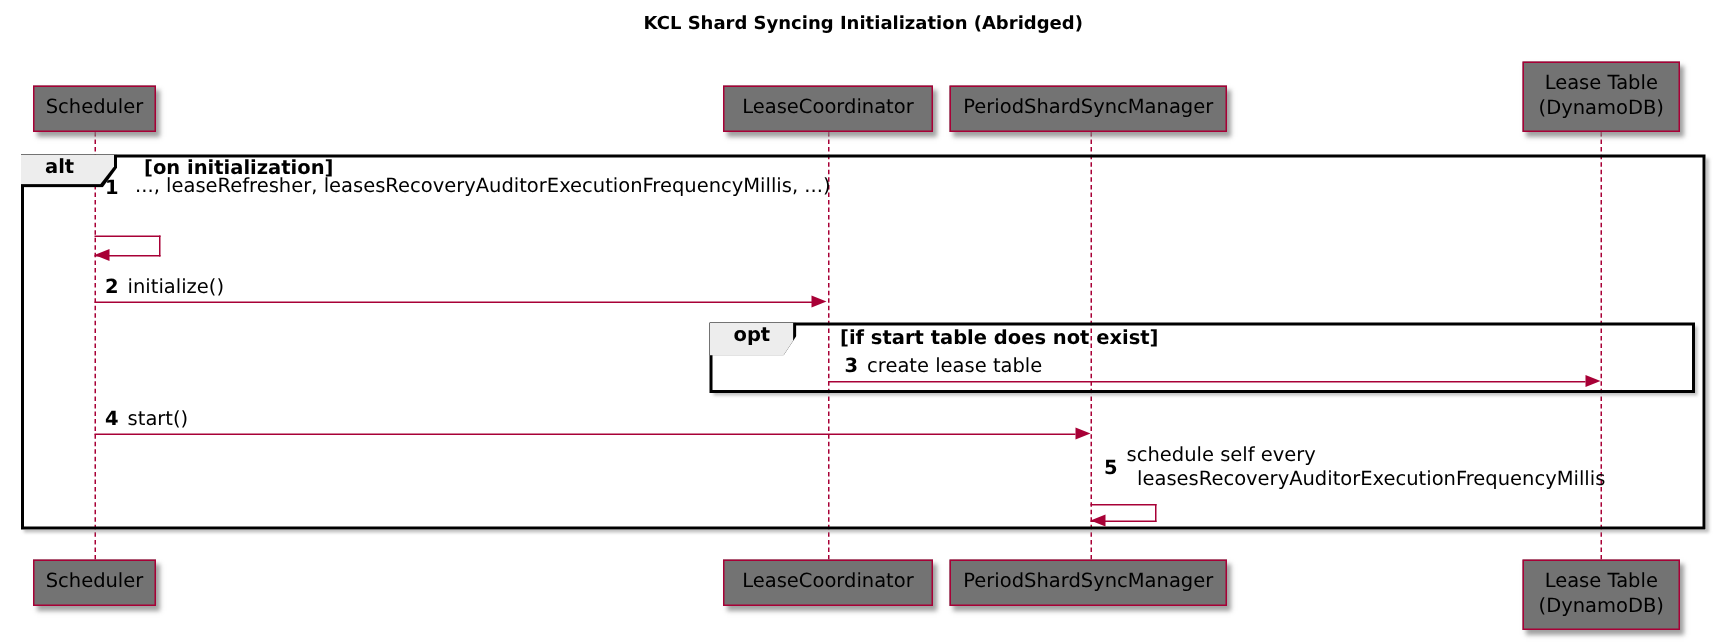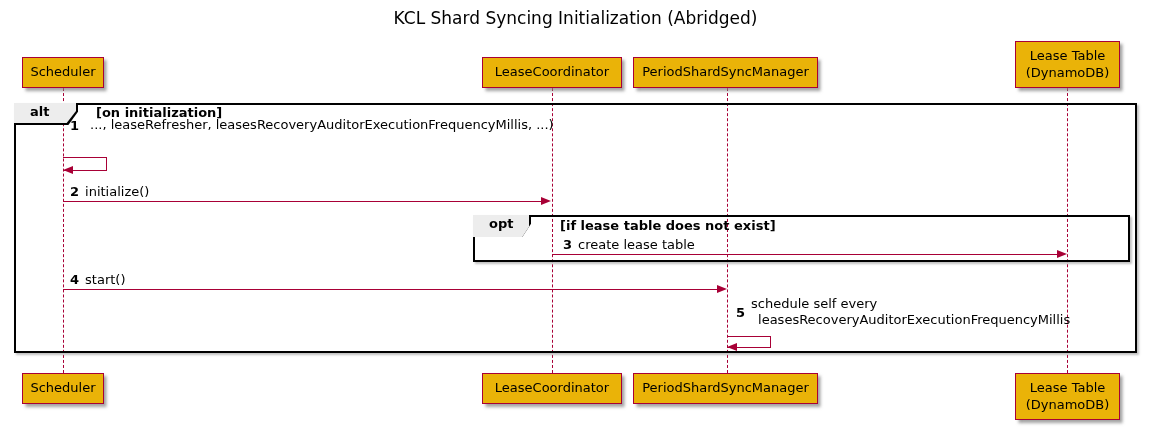--- a/index.html
+++ b/index.html
@@ -3,25 +3,25 @@
 <meta charset="utf-8">
 <style>
   html,body { margin:0; padding:0; background:#ffffff; }
   .canvas {
     position:relative; width:1151px; height:429px; background:#ffffff;
     font-family:"DejaVu Sans","Liberation Sans",sans-serif; color:#000;
     overflow:hidden;
   }
   .title {
     position:absolute; top:8px; left:0; width:100%; text-align:center;
-    font-size:17px; font-weight:normal;
+    font-size:12px; font-weight:bold;
   }
   .pbox {
     position:absolute; box-sizing:border-box;
-    background:#eab308; border:1.6px solid #A80036;
+    background:#737373; border:1.6px solid #A80036;
     box-shadow:2.5px 3px 3px rgba(130,130,130,0.75);
     display:flex; align-items:center; justify-content:center;
     text-align:center; font-size:13px; line-height:1.3; padding:2px 4px;
     white-space:normal;
   }
   .lifeline {
     position:absolute; width:0; top:88px; height:285px;
     border-left:1px dashed #A80036;
   }
   .frame {
@@ -101,21 +101,21 @@
     <span class="num">2</span>
     <span>initialize()</span>
   </div>
   <div class="mline" style="left:63px;top:201px;width:479px;"></div>
   <div class="ah-r" style="left:541px;top:197px;"></div>
 
   <div class="frame" style="left:473px;top:215px;width:657px;height:47px;"></div>
   <div class="pent-outer" style="left:473px;top:215px;width:58px;height:22px;">
     <div class="pent-inner" style="width:56px;height:36px;">opt</div>
   </div>
-  <div class="guard" style="left:560px;top:218px;">[if lease table does not exist]</div>
+  <div class="guard" style="left:560px;top:218px;">[if start table does not exist]</div>
 
   <div class="mrow" style="left:563px;top:237px;">
     <span class="num">3</span>
     <span>create lease table</span>
   </div>
   <div class="mline" style="left:552px;top:254px;width:505px;"></div>
   <div class="ah-r" style="left:1057px;top:250px;"></div>
 
   <div class="mrow" style="left:70px;top:272px;">
     <span class="num">4</span>

